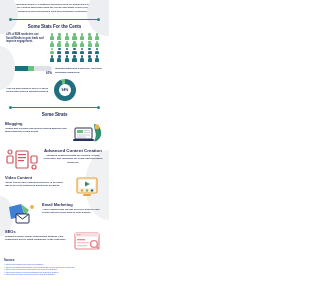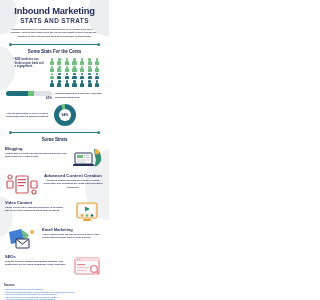--- a/index.html
+++ b/index.html
@@ -96,24 +96,20 @@
 <body>
 
 <div class="page">
 
   <div class="blob blob-tl"></div>
   <div class="blob blob-tr"></div>
   <div class="blob blob-ml"></div>
   <div class="blob blob-mr"></div>
   <div class="blob blob-bl"></div>
 
-  <div class="header">
-    <div class="title">Inbound Marketing</div>
-    <div class="subtitle">STATS AND STRATS</div>
-  </div>
   <div class="intro">Inbound Marketing is a strategic approach used by businesses to create valuable content that aligns with the needs and wants of their prospective customers and encourages long-term customer relationships.</div>
 
   <div class="divider">
     <div class="line"></div>
     <div class="dot l"></div>
     <div class="dot r"></div>
   </div>
   <div class="section-head">Some Stats For the Cents</div>
 
   <div class="stat-pic">

